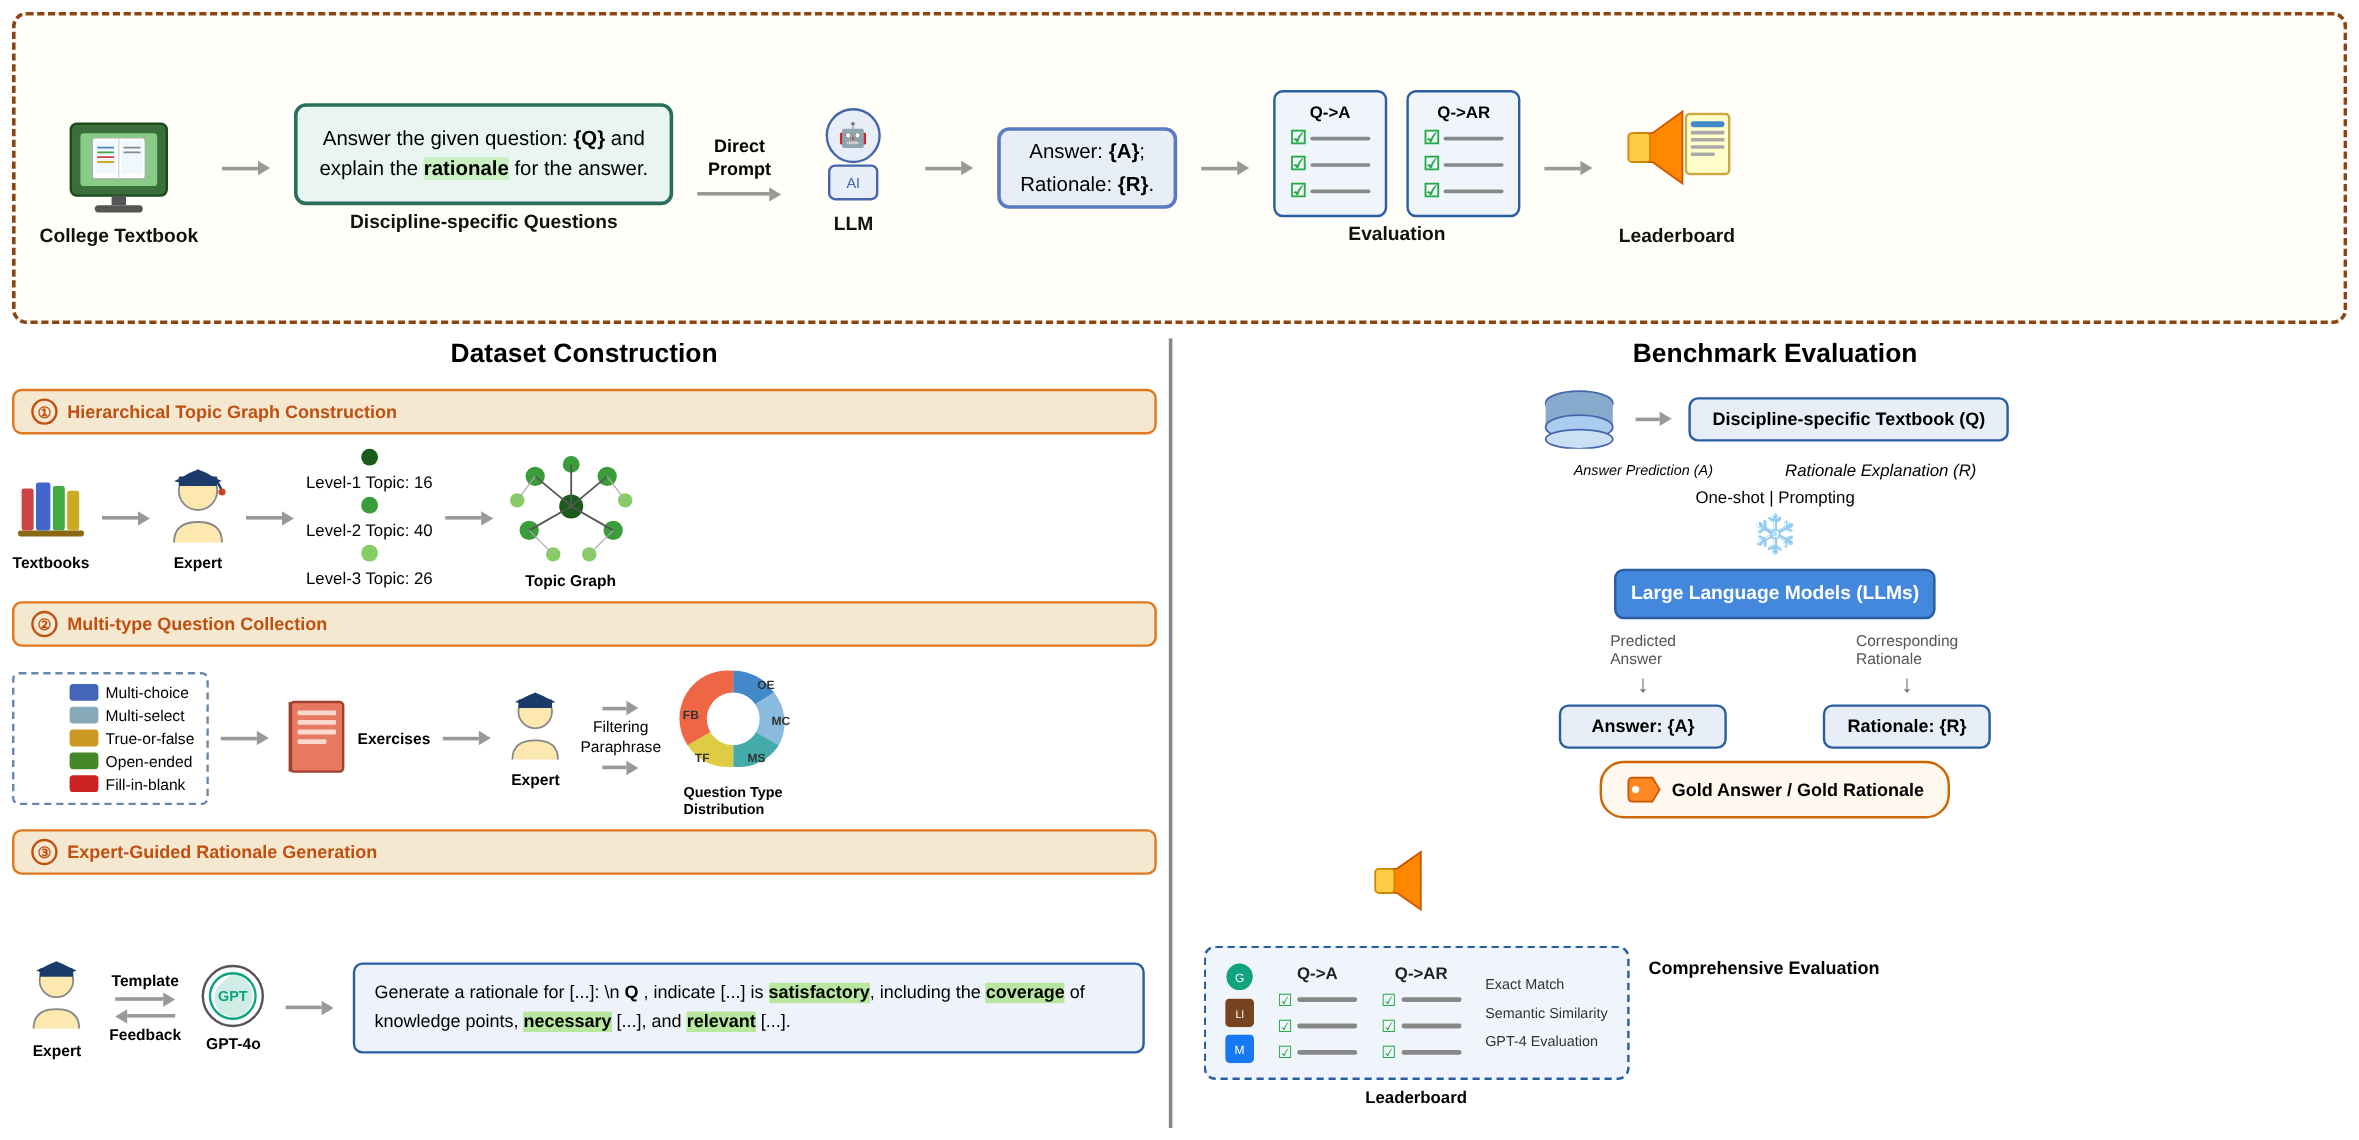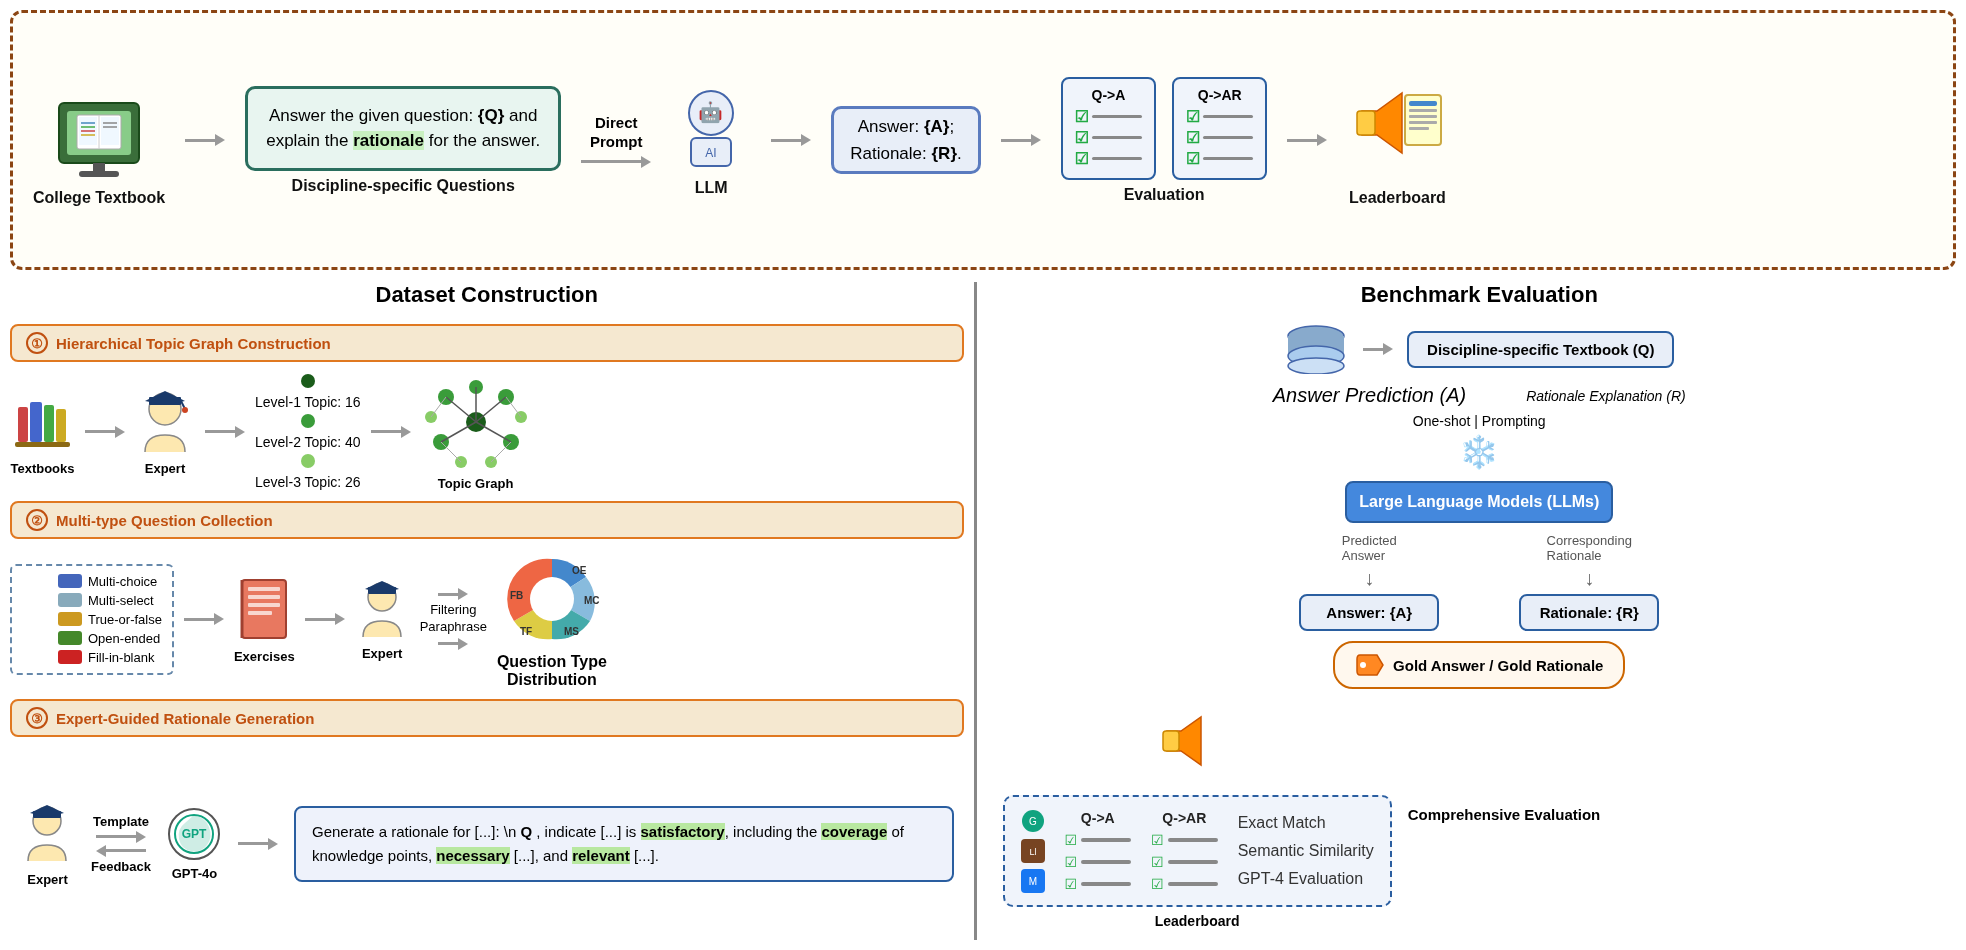--- a/index.html
+++ b/index.html
@@ -281,21 +281,21 @@
       width: 50px;
       height: 4px;
       background: #888;
       border-radius: 2px;
     }
 
     .eval-labels {
       display: flex;
       flex-direction: column;
       gap: 10px;
-      font-size: 16px;
+      font-size: 12px;
       color: #333;
     }
 
     
     .v-arrow { text-align: center; font-size: 20px; color: #666; }
 
     .step1-row {
       display: flex;
       align-items: center;
       gap: 10px;
@@ -597,21 +597,21 @@
               <div class="qt-color" style="background:#cc2222;"></div>
               <span>Fill-in-blank</span>
             </div>
         </div>
 
         <div class="connector-line">
             <div class="line-h"></div>
             <div class="arrowhead"></div>
           </div>
 
-        <div style="display:flex;flex-direction:column;align-items:center;gap:4px;">
+        <div style="display:flex;align-items:center;gap:4px;">
           <svg width="60" height="70" viewBox="0 0 60 70">
             <rect x="8" y="5" width="44" height="58" rx="3" fill="#e87860" stroke="#a04030" stroke-width="2"></rect>
             <rect x="14" y="12" width="32" height="4" rx="1" fill="#fff" opacity="0.7"></rect>
             <rect x="14" y="20" width="32" height="4" rx="1" fill="#fff" opacity="0.7"></rect>
             <rect x="14" y="28" width="32" height="4" rx="1" fill="#fff" opacity="0.7"></rect>
             <rect x="14" y="36" width="24" height="4" rx="1" fill="#fff" opacity="0.7"></rect>
             <line x1="8" y1="5" x2="8" y2="63" stroke="#a04030" stroke-width="3"></line>
           </svg>
           <div style="font-size:13px;font-weight:bold;">Exercises</div>
         </div>
@@ -657,21 +657,21 @@
             <path d="M50 50 L12 72 A40 40 0 0 1 50 10 Z" fill="#ee6644"></path>
 
             <circle cx="50" cy="50" r="22" fill="#fff"></circle>
 
             <text x="70" y="25" font-size="10" font-weight="bold" fill="#333">OE</text>
             <text x="82" y="55" font-size="10" font-weight="bold" fill="#333">MC</text>
             <text x="62" y="86" font-size="10" font-weight="bold" fill="#333">MS</text>
             <text x="18" y="86" font-size="10" font-weight="bold" fill="#333">TF</text>
             <text x="8" y="50" font-size="10" font-weight="bold" fill="#333">FB</text>
           </svg>
-          <div style="font-size:16px;font-weight:bold;text-align:center;">Question Type<br>Distribution</div>
+          <div style="font-size:12px;font-weight:bold;">Question Type<br>Distribution</div>
         </div>
       </div>
 
       <div class="step-header">
         <div class="step-circle">
             <span>③</span>
           </div>
         <span>Expert-Guided Rationale Generation</span>
       </div>
 
@@ -743,21 +743,21 @@
             <div class="arrowhead"></div>
           </div>
         <div class="flow-box">
           <span>Discipline-specific Textbook (Q)</span>
         </div>
       </div>
 
       <div style="display:flex;flex-direction:column;align-items:center;gap:4px;">
 
         <div style="display:flex;align-items:center;gap:60px;margin-bottom:2px;">
-          <div style="font-size:20px;font-style:italic;">Answer Prediction (A)</div>
+          <div style="font-size:12px;font-style:italic;">Answer Prediction (A)</div>
           <div style="font-size:14px;font-style:italic;">Rationale Explanation (R)</div>
         </div>
         <div style="font-size:14px;text-align:center;">One-shot | Prompting</div>
 
         <div style="font-size:32px;">❄️</div>
       </div>
 
       <div style="display:flex;justify-content:center;">
         <div class="flow-box-blue">
           <span>Large Language Models (LLMs)</span>

